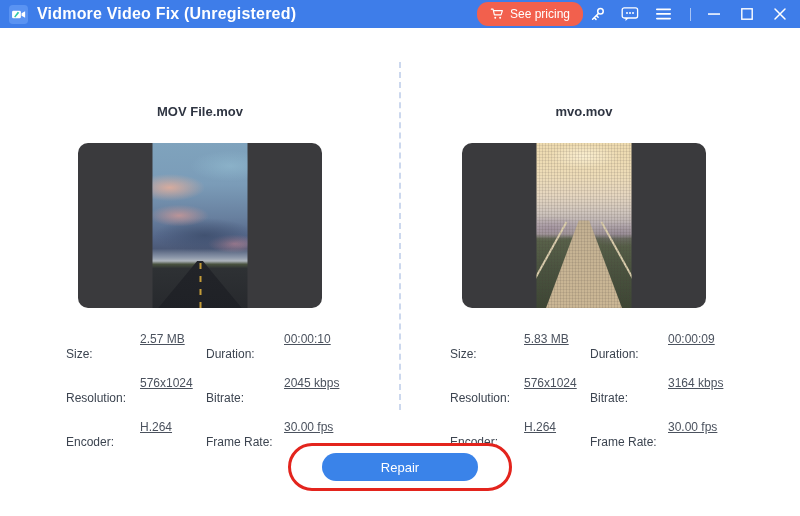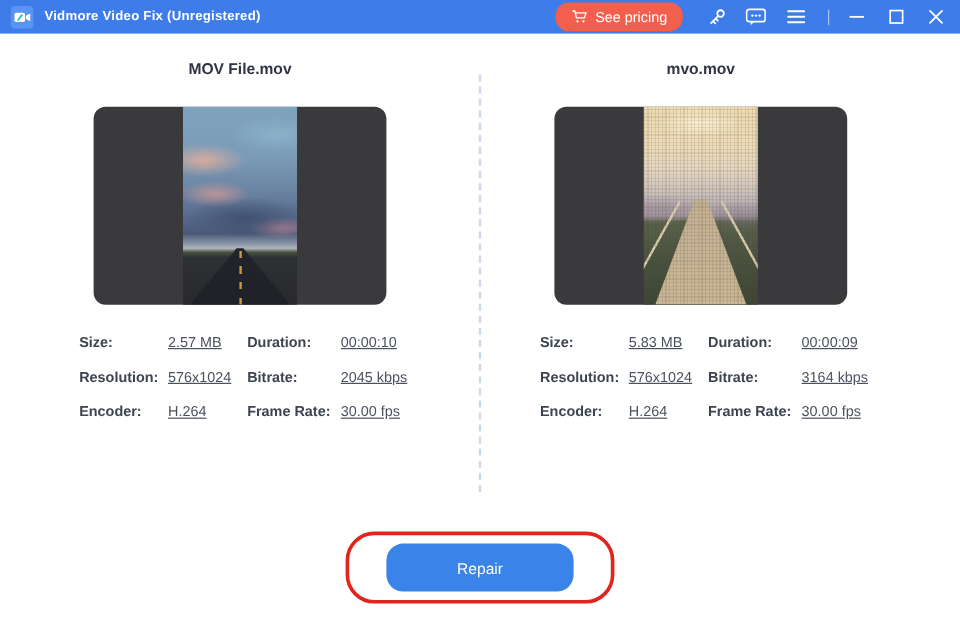--- a/index.html
+++ b/index.html
@@ -10,45 +10,45 @@
     background:#ffffff; overflow:hidden;
   }
 
   
   .titlebar {
     position:absolute; top:0; left:0; right:0; height:28px;
     background:#3e7de9; display:flex; align-items:center;
   }
   .logo { margin-left:9px; display:flex; align-items:center; }
   .titlebar-title {
-    margin-left:9px; color:#ffffff; font-size:11px; font-weight:bold;
+    margin-left:9px; color:#ffffff; font-size:16px; font-weight:bold;
     letter-spacing:.2px;
   }
   .titlebar-spacer { flex:1; }
   .pricing-btn {
     display:flex; align-items:center; gap:6px;
     background:#f2604d; color:#ffffff; border:none; cursor:pointer;
     height:21px; padding:12px 13px; border-radius:11px;
-    font-size:12px; font-family:inherit; margin-right:18px;
+    font-size:12px; font-family:inherit; margin-right:4px;
   }
   .tb-icon {
     background:none; border:none; cursor:pointer; padding:0;
     display:flex; align-items:center; justify-content:center;
     width:20px; height:20px; margin-right:13px;
   }
   .tb-sep { width:1px; height:13px; background:rgba(255,255,255,.55); margin:0 13px 0 4px; }
   .tb-icon:last-child { margin-right:10px; }
 
   
   .content { position:absolute; top:28px; left:0; right:0; bottom:0; }
   .panel { position:absolute; top:0; width:400px; }
   .panel-left { left:0; }
   .panel-right { left:384px; }
   .panel-title {
-    margin-top:22px; text-align:center;
+    margin-top:76px; text-align:center;
     font-size:13px; font-weight:bold; color:#2f3542;
   }
   .divider {
     position:absolute; left:399px; top:34px; height:348px;
     border-left:2px dashed #ccd8ee;
   }
 
   .thumb {
     position:relative; width:244px; height:165px; margin:24px auto 0;
     background:#3a3a3d; border-radius:10px; overflow:hidden;
@@ -103,31 +103,31 @@
       repeating-linear-gradient(90deg, rgba(70,60,55,.13) 0 1px, transparent 1px 3px),
       repeating-linear-gradient(0deg,  rgba(70,60,55,.10) 0 1px, transparent 1px 3px);
   }
 
   
   .meta {
     display:grid; grid-template-columns:74px 66px 78px auto;
     padding-left:66px; margin-top:24px; row-gap:15px;
     font-size:12px; line-height:14px;
   }
-  .ml { font-weight:bold; color:#3c4450; }
+  .ml { font-weight:normal; color:#3c4450;margin-top:15px; }
   .mv { color:#4b525e;text-decoration:underline; }
 
   
   .highlight-ring {
     position:absolute; left:50%; top:443px; transform:translateX(-50%);
     border:3px solid #e3241d; border-radius:24px; padding:7px 31px;
     background:transparent;
   }
   .repair-btn {
-    display:block; width:156px; height:40px; border:none; cursor:pointer;
+    display:block; width:156px; height:28px; border:none; cursor:pointer;
     border-radius:14px; background:#3a83e9; color:#ffffff;
     font-size:13px; font-family:inherit;
   }
 </style>
 </head>
 <body>
 
 <div class="window">
 
   <div class="titlebar">

